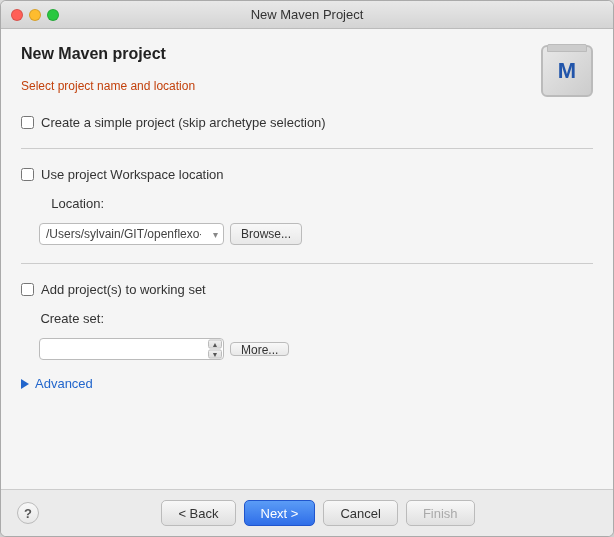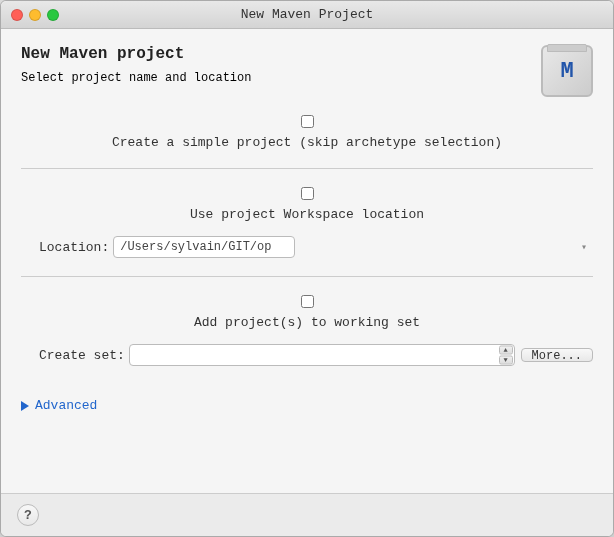--- a/index.html
+++ b/index.html
@@ -1,19 +1,18 @@
 <!DOCTYPE html>
 <html><head>
   <meta charset="utf-8">
   <style>
     * {
       box-sizing: border-box;
       margin: 0;
       padding: 0;
-      font-family: Liberation Mono, monospace;
     }
 
     body {
       width: 614px;
       height: 537px;
       background: #e8e8e8;
       font-family: -apple-system, BlinkMacSystemFont, 'Helvetica Neue', Arial, sans-serif;
       font-size: 13px;
       color: #333;
       overflow: hidden;
@@ -87,22 +86,22 @@
     }
 
     .header-title {
       font-size: 16px;
       font-weight: 600;
       color: #222;
     }
 
     .header-subtitle {
       font-size: 12px;
-      color: #000000;
-      margin-top: 8px;
+      color: #c2410c;
+      margin-top: 16px;
     }
 
     .maven-icon {
       width: 52px;
       height: 52px;
       background: linear-gradient(135deg, #e8e8e8, #ccc);
       border: 2px solid #bbb;
       border-radius: 6px;
       display: flex;
       align-items: center;
@@ -130,39 +129,39 @@
       display: flex;
       flex-direction: column;
       gap: 14px;
       flex: 1;
     }
 
     .checkbox-row {
       display: flex;
       align-items: center;
       gap: 7px;
-      flex-direction: column;
     }
 
     .checkbox-row input[type="checkbox"] {
       width: 13px;
       height: 13px;
       cursor: pointer;
     }
 
     .checkbox-label {
       font-size: 13px;
       color: #333;
     }
 
     .field-row {
       display: flex;
-      align-items: center;
-      gap: 4px;
+      align-items: flex-start;
+      gap: 12px;
       padding-left: 18px;
+      flex-direction: column;
     }
 
     .field-label {
       font-size: 13px;
       color: #333;
       min-width: 65px;
       text-align: right;
     }
 
     .field-input-wrap {
@@ -267,21 +266,21 @@
       color: #333;
       cursor: pointer;
       white-space: nowrap;
     }
 
     .advanced-row {
       display: flex;
       align-items: center;
       gap: 6px;
       cursor: pointer;
-      margin-top: 18px;
+      margin-top: 2px;
     }
 
     .advanced-triangle {
       width: 0;
       height: 0;
       border-top: 5px solid transparent;
       border-bottom: 5px solid transparent;
       border-left: 8px solid #2266cc;
     }
 
@@ -387,20 +386,21 @@
         <input type="checkbox" id="default-workspace" style="">
         <label class="checkbox-label" for="default-workspace">Use project Workspace location</label>
       </div>
 
       <div class="field-row">
         <span class="field-label">Location:</span>
         <div class="field-input-wrap">
           <div class="combo-wrap">
             <input class="combo-input" type="text" value="/Users/sylvain/GIT/openflexo-technology-adapters" style="">
           </div>
+          <button class="browse-btn">Browse...</button>
         </div>
       </div>
 
       <div class="separator"></div>
 
       <div class="checkbox-row">
         <input type="checkbox" id="working-set" style="">
         <label class="checkbox-label" for="working-set">Add project(s) to working set</label>
       </div>
 
@@ -421,14 +421,20 @@
       <div class="advanced-row">
         <div class="advanced-triangle"></div>
         <span class="advanced-label">Advanced</span>
       </div>
 
     </div>
   </div>
 
   <div class="footer">
     <div class="footer-help">?</div>
+    <div class="footer-buttons">
+      <button class="btn">&lt; Back</button>
+      <button class="btn btn-primary">Next &gt;</button>
+      <button class="btn">Cancel</button>
+      <button class="btn btn-disabled" disabled="">Finish</button>
+    </div>
   </div>
 </div>
 
 </body></html>

